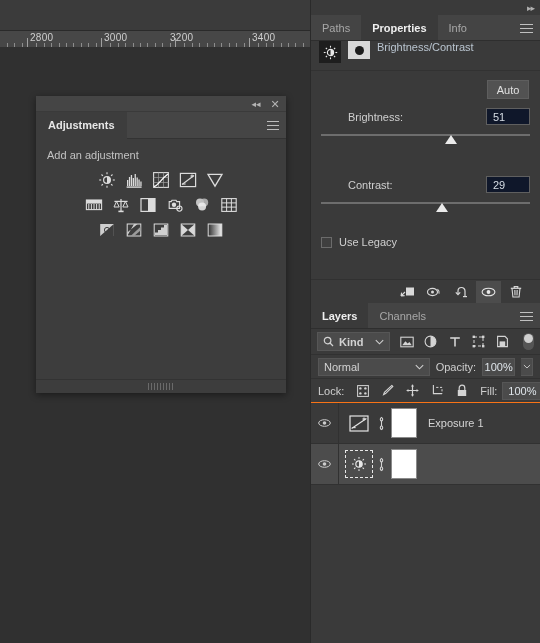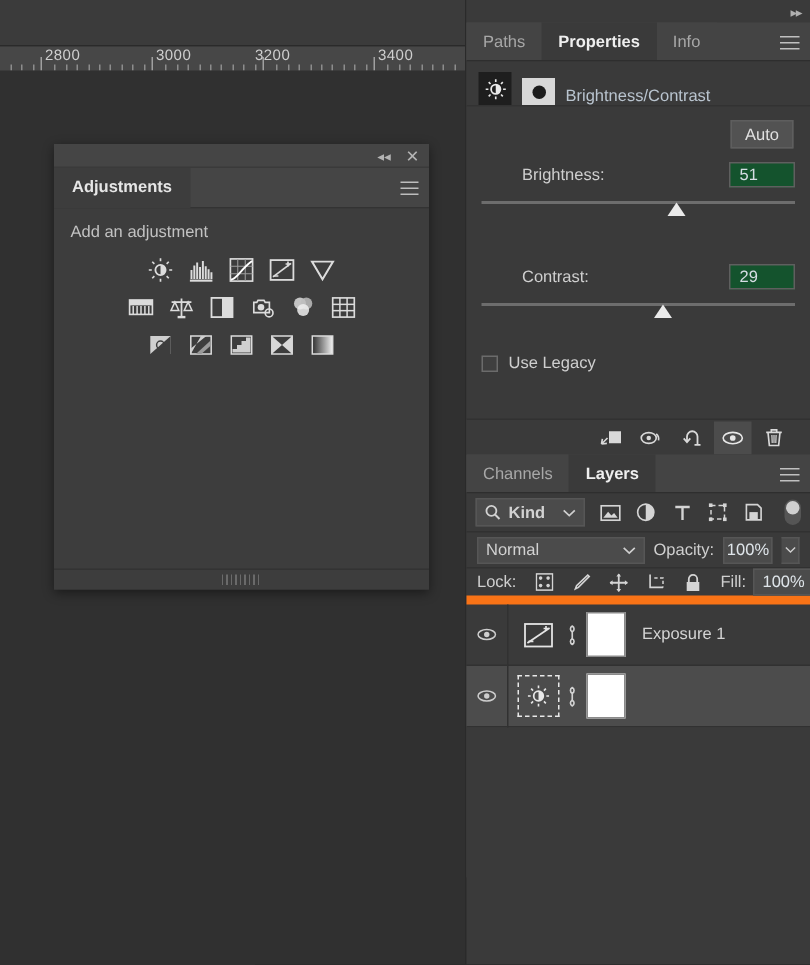--- a/index.html
+++ b/index.html
@@ -121,21 +121,21 @@
   }
   .tab.active { background: #3a3a3a; color: #efefef; font-weight: bold; }
   .panel-menu {
     position: absolute; right: 7px; top: 9px; width: 13px; height: 9px; cursor: pointer;
   }
   .panel-menu i { display: block; height: 1px; background: #c0c0c0; margin-bottom: 3px; }
 
   
   .props { position: relative; background: #3a3a3a; height: 288px; }
   .props-head {
-    height: 30px; display: flex; align-items: flex-end; padding-left: 8px; gap: 7px;
+    height: 30px; display: flex; align-items: flex-start; padding-left: 8px; gap: 7px;
     border-bottom: 1px solid #323232;
   }
   .props-badge {
     width: 22px; height: 22px; background: #1e1e1e; display: flex;
     align-items: center; justify-content: center;
   }
   .props-mask {
     width: 22px; height: 18px; background: #d8d8d8; display: flex;
     align-items: center; justify-content: center;
   }
@@ -146,21 +146,21 @@
     position: absolute; right: 11px; top: 9px; width: 42px; height: 19px;
     background: #525252; border: 1px solid #5e5e5e; color: #e0e0e0;
     font-size: 11px; display: flex; align-items: center; justify-content: center;
     cursor: pointer;
   }
   .slider-block { margin-top: 28px; }
   .slider-block:first-of-type { margin-top: 30px; }
   .slider-top { display: flex; align-items: center; justify-content: space-between; margin-left: 27px; }
   .slider-name { color: #cfcfcf; font-size: 11px; }
   .num-field {
-    width: 44px; height: 17px; background: #14532d; border: 1px solid #5f5f5f;
+    width: 44px; height: 17px; background: #0f172a; border: 1px solid #5f5f5f;
     color: #d6dde4; font-size: 11px; display: flex; align-items: center;
     padding-left: 6px; cursor: text;
   }
   .track-wrap { position: relative; height: 16px; margin-top: 7px; }
   .track {
     position: absolute; left: 0; right: 0; top: 2px; height: 2px; background: #6d6d6d;
   }
   .knob {
     position: absolute; top: 3px; width: 0; height: 0; transform: translateX(-50%);
     border-left: 6px solid transparent; border-right: 6px solid transparent;
@@ -218,21 +218,21 @@
     width: 40px; height: 18px; background: #4b4b4b; border: 1px solid #565656;
     color: #dfe5ea; font-size: 11px; display: flex; align-items: center;
     justify-content: center; cursor: text;
   }
   .stepper {
     width: 14px; height: 18px; background: #4b4b4b; border: 1px solid #565656;
     border-left: none; display: flex; align-items: center; justify-content: center; cursor: pointer;
   }
   .lock-row {
     height: 24px; display: flex; align-items: center; padding: 0 7px; gap: 12px;
-    border-bottom: 6px solid #f97316;
+    border-bottom: 1px solid #f97316;
   }
   .lock-label { color: #cfcfcf; font-size: 11px; margin-right: 1px; }
   .lk { width: 14px; height: 14px; display: flex; align-items: center; justify-content: center; cursor: pointer; }
   .fill-group { margin-left: auto; display: flex; align-items: center; gap: 5px; }
 
   .layer-row {
     position: relative; height: 41px; display: flex; align-items: center;
     border-bottom: 1px solid #313131; cursor: pointer;
   }
   .layer-row.selected { background: #4c4c4c; }
@@ -618,22 +618,22 @@
               <line x1="7" y1="6" x2="7" y2="11.4"></line>
               <line x1="8.4" y1="6" x2="8.2" y2="11.4"></line>
             </g>
           </svg>
         </div>
       </div>
     </div>
 
     <div class="layers">
       <div class="tabstrip">
+        <div class="tab active">Layers</div>
         <div class="tab">Channels</div>
-        <div class="tab active">Layers</div>
         <div class="panel-menu">
             <i></i>
             <i></i>
             <i></i>
           </div>
       </div>
 
       <div class="filter-row">
         <div class="kind-select">
           <svg width="11" height="11" viewBox="0 0 11 11">

